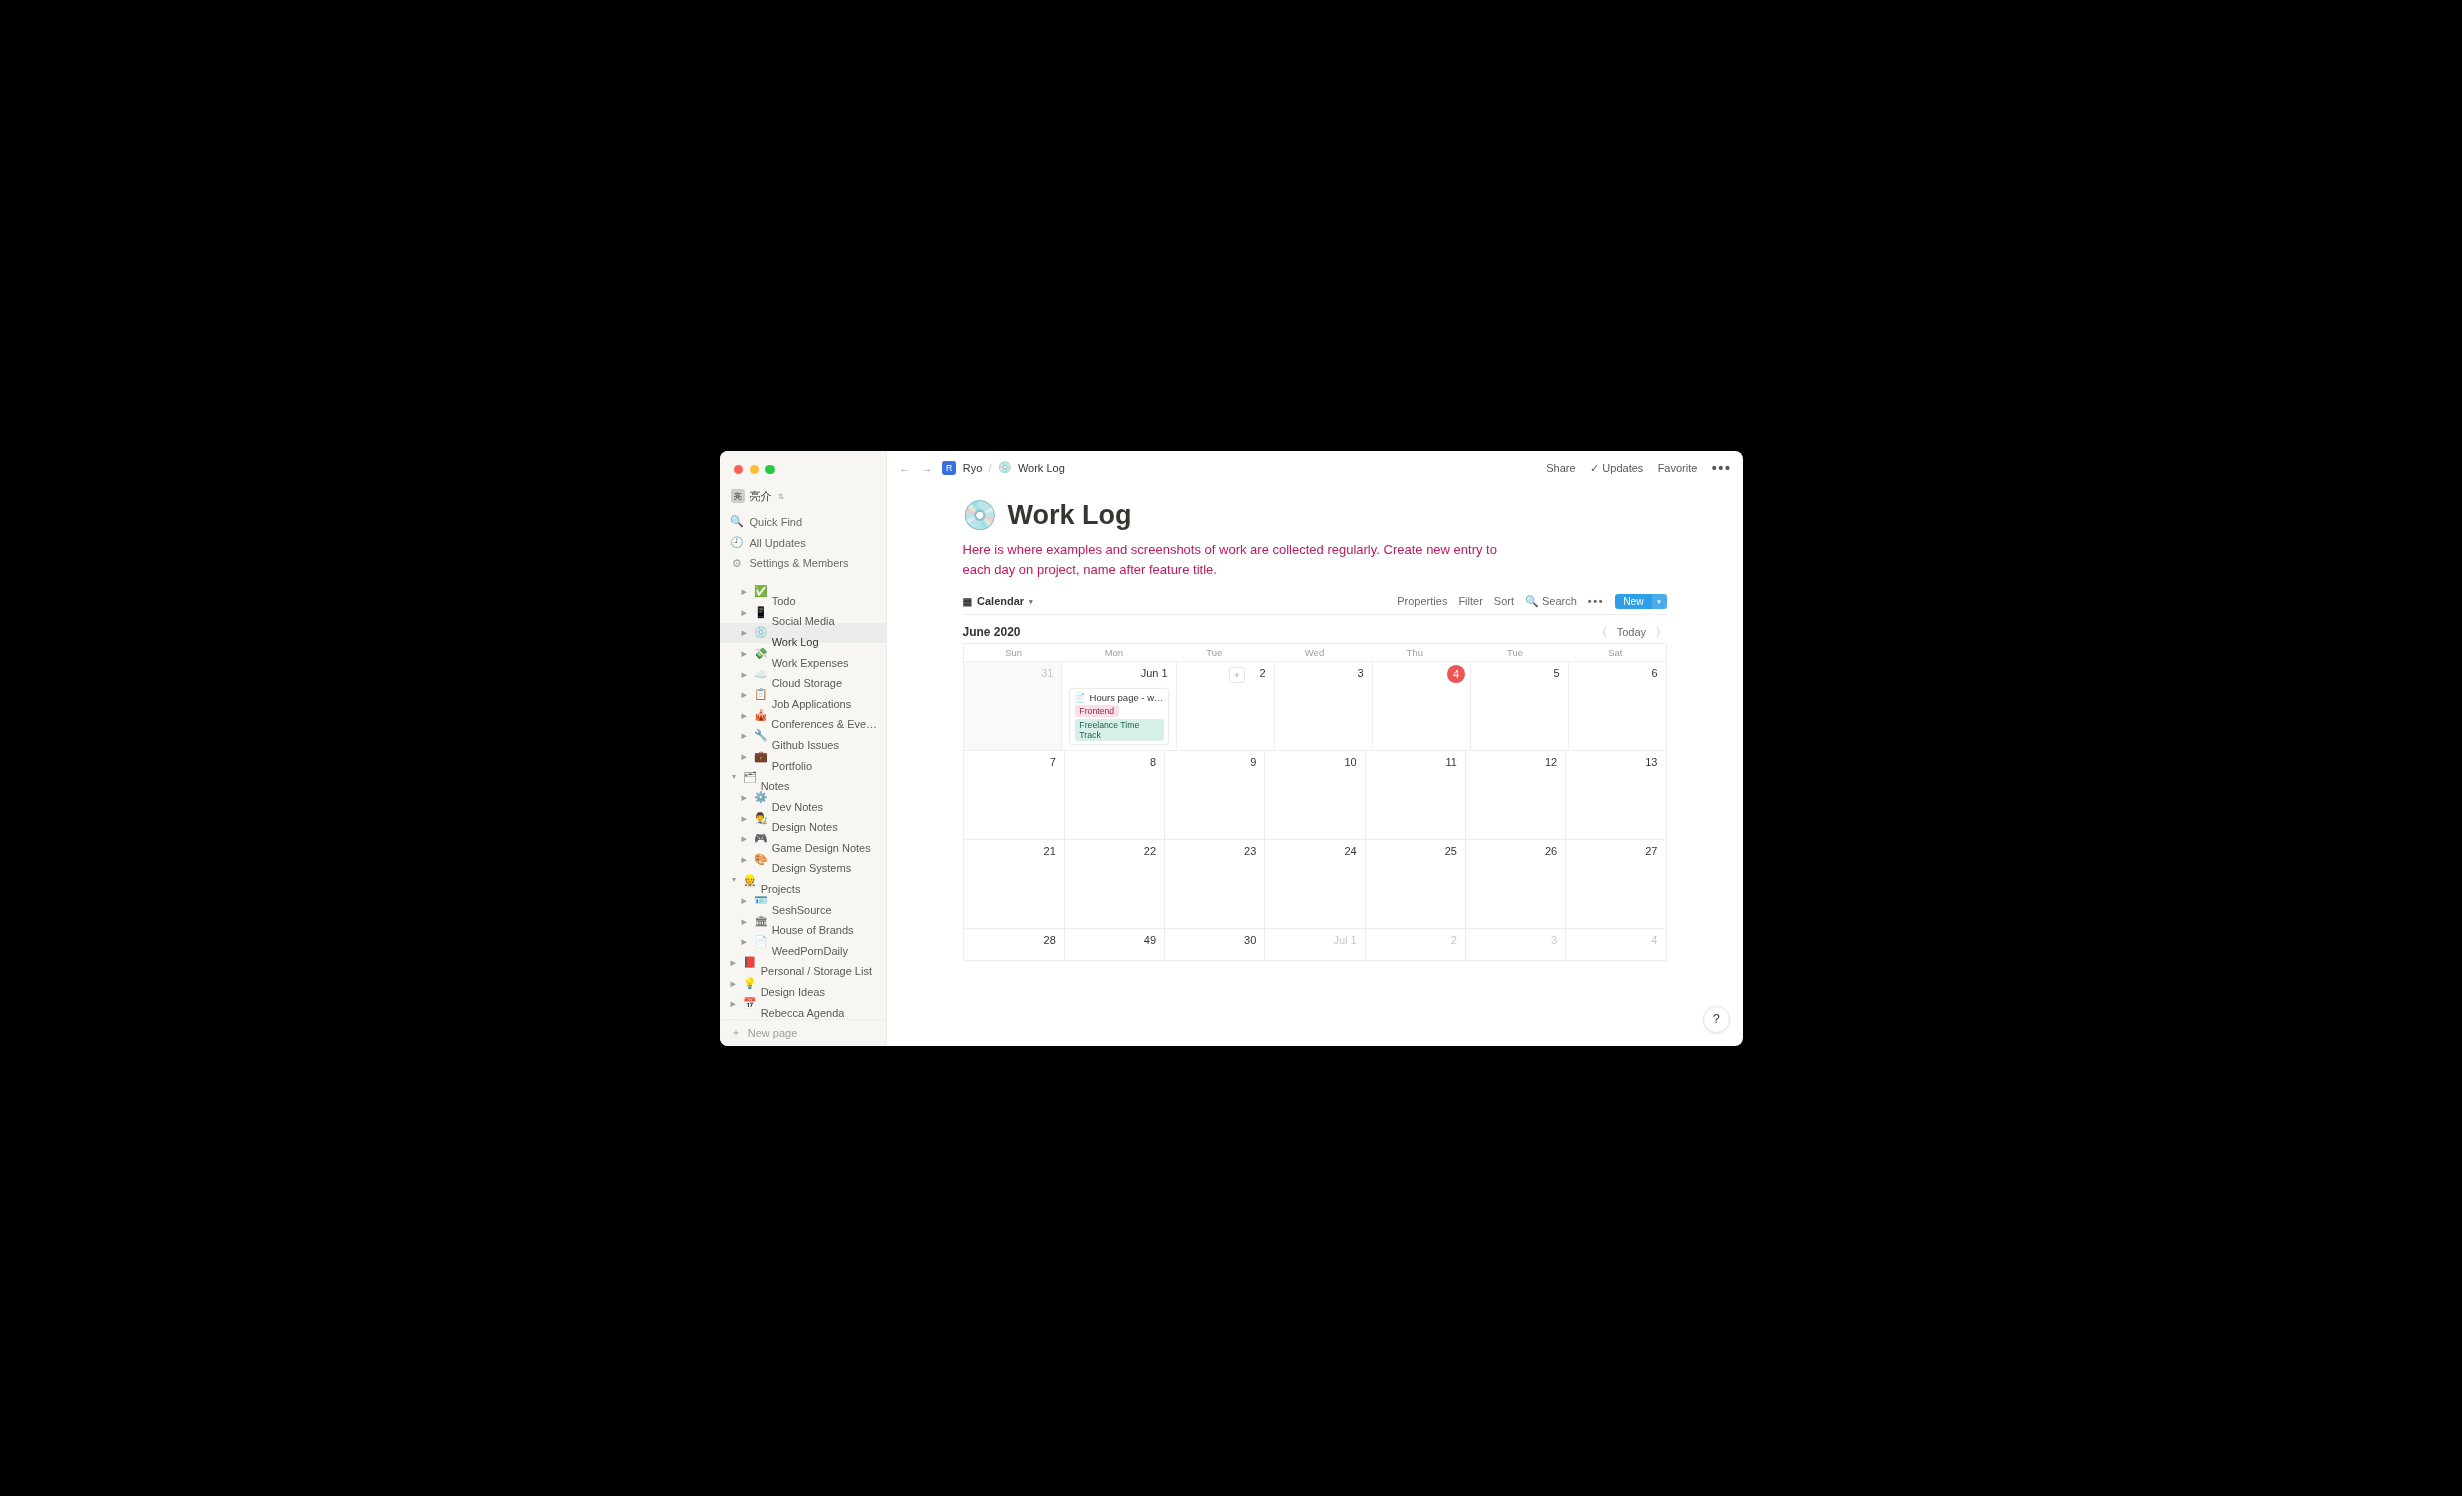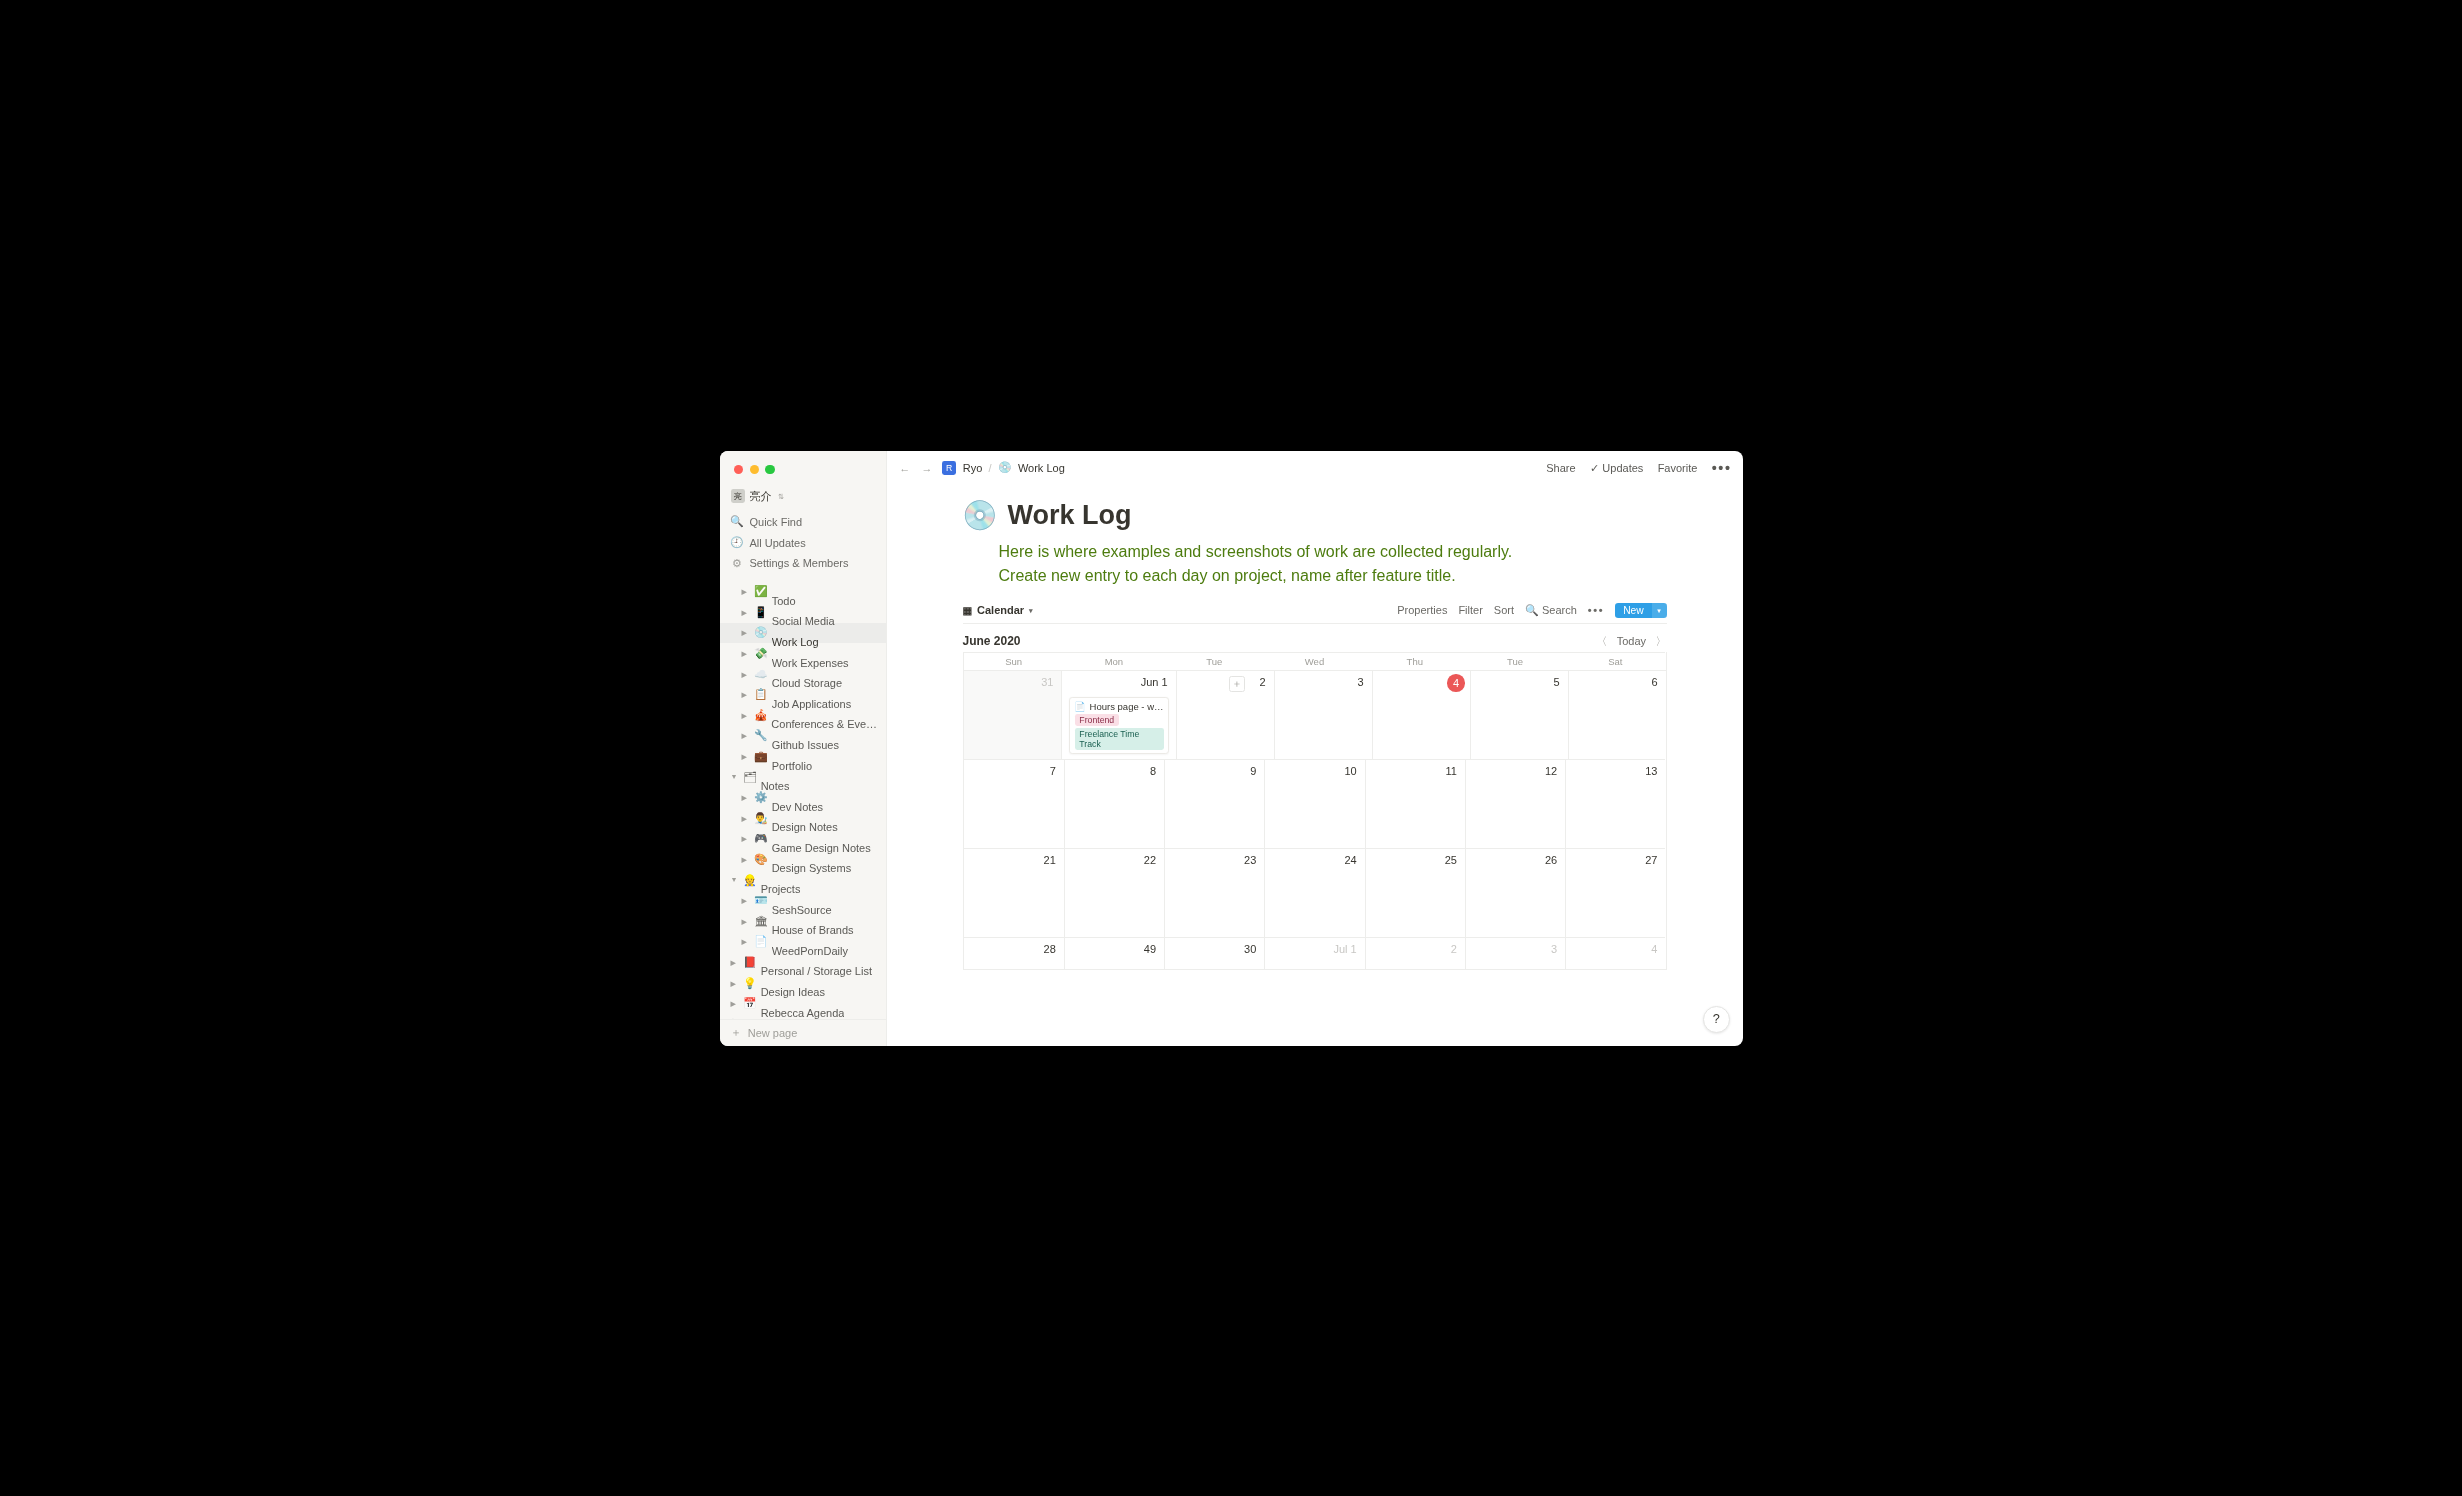--- a/index.html
+++ b/index.html
@@ -118,21 +118,21 @@
   .topbar-spacer{ flex:1; }
   .topbar-actions { display:flex; align-items:center; gap:14.3px; color:#5a5955; font-size:11px;}
   .topbar-actions .upd { display:flex; align-items:center; gap:3.2px;}
   .dots { letter-spacing:1.6px; font-weight:700; font-size: 14.3px; line-height: 8px;}
 
   .page-body { flex:1; overflow:auto; padding: 8px 76px 0 76px;}
   .page-header { margin-top: 4.8px; }
   .page-title-row { display:flex; align-items:center; gap:9.5px;}
   .page-ico-lg { font-size: 28.6px; }
   .page-title { font-size: 27px; font-weight:700; color:#37352f; }
-  .page-desc { margin-top: 8px; color:#4d7c0f; font-size:16px; max-width: 555px; line-height:1.5;margin-left:36px;}
+  .page-desc { margin-top: 8px; color:#be185d; font-size:13px; max-width: 555px; line-height:1.5;}
 
   .view-toolbar {
     display:flex; align-items:center; margin-top: 14.3px;
     border-bottom: 0.8px solid #ededeb; padding-bottom:4.8px;
   }
   .view-switch { display:flex; align-items:center; gap:4.8px; font-weight:600; font-size:11px; cursor:pointer;}
   .view-switch .cal-icon { font-size:10.3px; color:#37352f;}
   .view-switch .chev { font-size:7.1px; color:#6b6a66;}
   .tb-spacer{flex:1;}
   .tb-actions{display:flex; align-items:center; gap:11px; color:#6b6a66; font-size:11px;}

